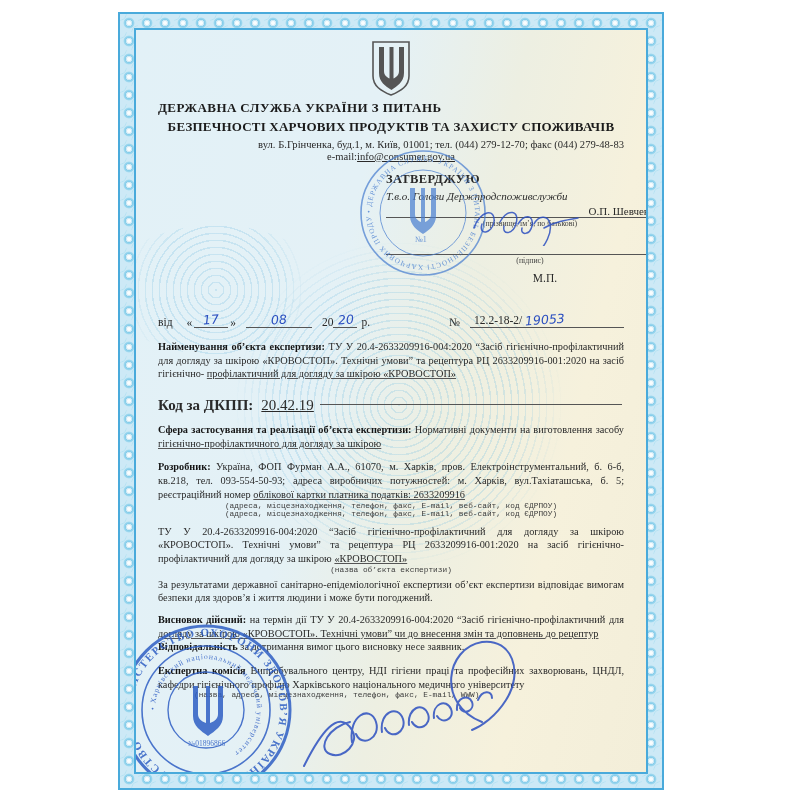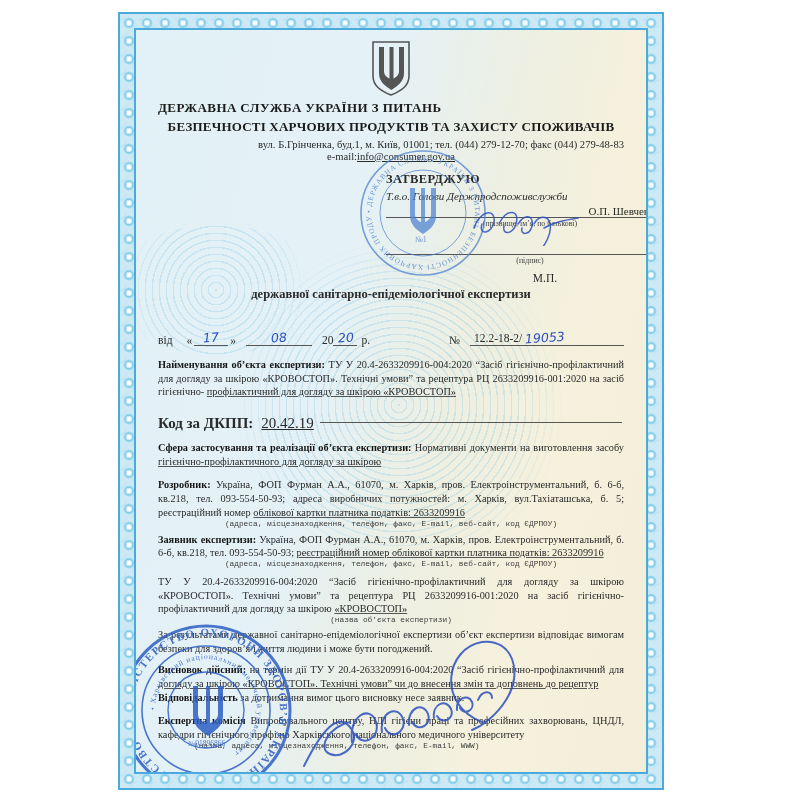--- a/index.html
+++ b/index.html
@@ -136,21 +136,20 @@
       <div class="approval">
         <div class="approve-label">ЗАТВЕРДЖУЮ</div>
         <div class="pos">Т.в.о. Голови Держпродспоживслужби</div>
         <div class="name-line">О.П. Шевченко</div>
         <div class="cap">(прізвище, ім’я, по батькові)</div>
         <div class="sig-space"></div>
         <div class="cap">(підпис)</div>
         <div class="mp">М.П.</div>
       </div>
 
-      <div class="subtitle">державної санітарно-епідеміологічної експертизи</div>
 
       <div class="date-row">
         <span>від</span>
         <span style="margin-left:14px">«</span>
         <span class="blank b-day"><span class="hand">17</span></span>
         <span>»</span>
         <span class="blank b-month"><span class="hand">08</span></span>
         <span>20</span>
         <span class="blank b-year"><span class="hand">20</span></span>
         <span style="margin-left:4px">р.</span>
@@ -177,25 +176,20 @@
         <span class="tail">гігієнічно-профілактичного для догляду за шкірою</span>
       </div>
 
       <div class="sec" style="margin-top:10px">
         <b>Розробник:</b>
         <span>Україна, ФОП Фурман А.А., 61070, м. Харків, пров. Електроінструментальний, б. 6-б, кв.218, тел. 093-554-50-93;  адреса виробничих потужностей: м. Харків, вул.Тахіаташська, б. 5; реєстраційний номер</span>
         <span class="tail">облікової картки платника податків: 2633209916</span>
       </div>
       <div class="caption">(адреса, місцезнаходження, телефон, факс, E-mail, веб-сайт, код ЄДРПОУ)</div>
 
-      <div class="sec" style="margin-top:5px">
-        <b>Заявник експертизи:</b>
-        <span>Україна, ФОП Фурман А.А., 61070, м. Харків, пров. Електроінструментальний, б. 6-б, кв.218, тел. 093-554-50-93;</span>
-        <span class="tail">реєстраційний номер облікової картки платника податків: 2633209916</span>
-      </div>
       <div class="caption">(адреса, місцезнаходження, телефон, факс, E-mail, веб-сайт, код ЄДРПОУ)</div>
 
       <div class="sec" style="margin-top:7px">
         <span>ТУ У 20.4-2633209916-004:2020 “Засіб  гігієнічно-профілактичний для догляду за шкірою «КРОВОСТОП». Технічні умови” та рецептура РЦ 2633209916-001:2020 на  засіб  гігієнічно-профілактичний для догляду за шкірою</span>
         <span class="tail">«КРОВОСТОП»</span>
       </div>
       <div class="caption">(назва об’єкта експертизи)</div>
 
       <div class="sec" style="margin-top:4px">
         <span>За результатами державної санітарно-епідеміологічної експертизи  об’єкт експертизи відповідає  вимогам  безпеки для здоров’я і життя людини і може бути погоджений.</span>

